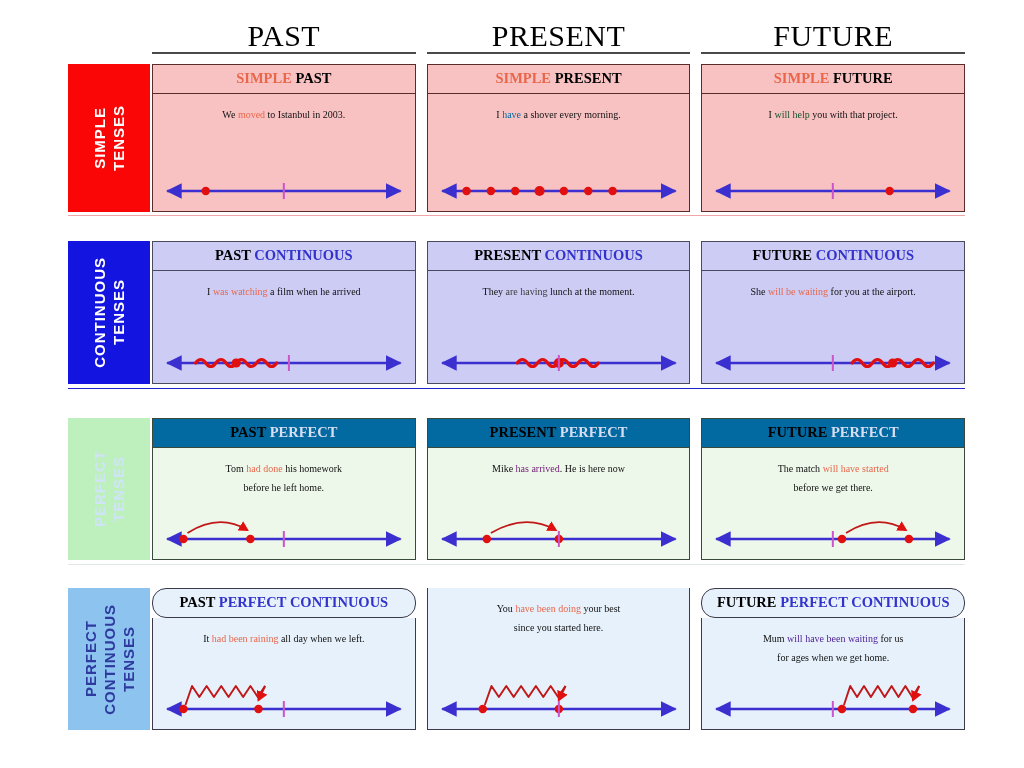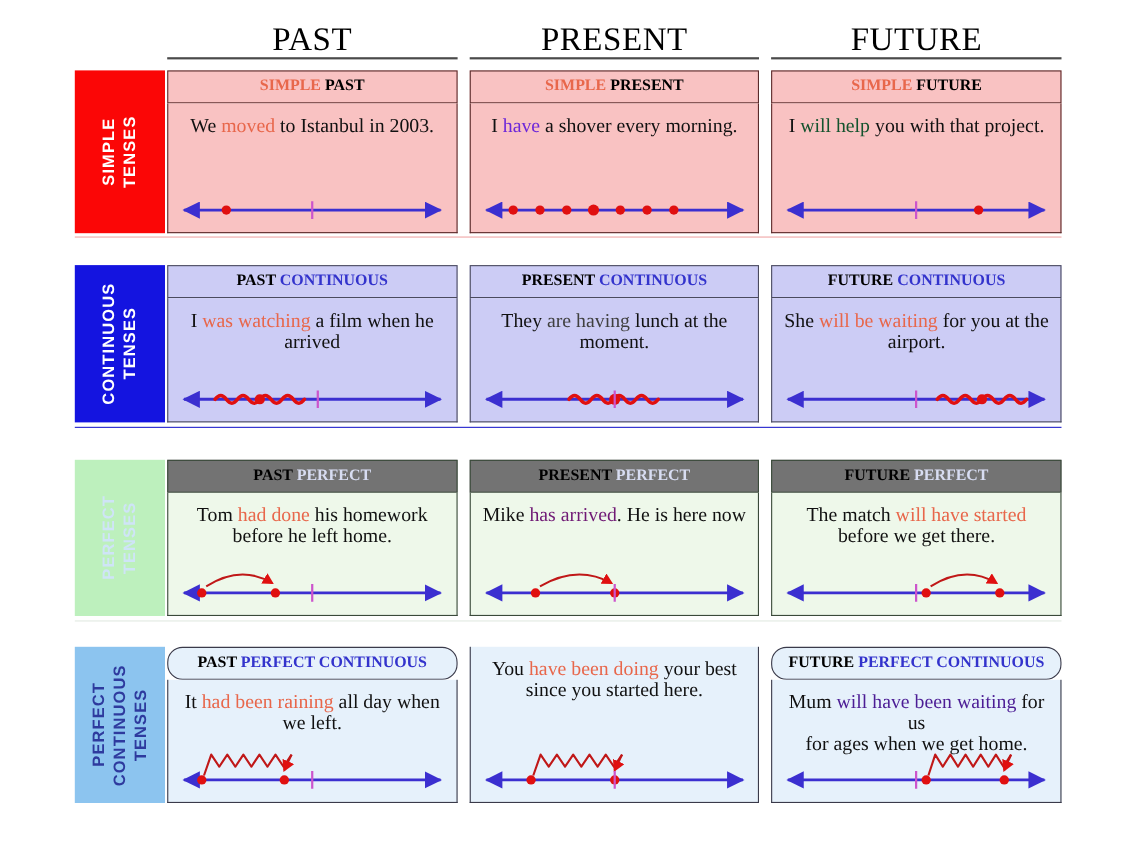--- a/index.html
+++ b/index.html
@@ -63,40 +63,40 @@
     box-sizing:border-box;
   }
   .card-body{
     border:1px solid #333;border-top:none;
     flex:1 1 auto;position:relative;box-sizing:border-box;
     padding-top:11px;
   }
   .sentence{
     text-align:center;
     font-family:"Liberation Serif", serif;
-    font-size:18px;line-height:19px;color:#111;
+    font-size:10px;line-height:19px;color:#111;
     padding:0 8px;
   }
   .tl{position:absolute;left:0;right:0;bottom:8px;height:42px;}
   .tl svg{display:block;width:100%;height:100%;}
 
   .row-sep{position:absolute;left:68px;width:897px;height:1px;}
 
   
   .r-simple .card-title{background:#f9c2c2;border-color:#5a2b2b;}
   .r-simple .card-body{background:#f9c2c2;border-color:#5a2b2b;}
   .r-simple .side{background:#fb0606;}
   .r-simple .side .vword{color:#ffffff;}
 
   .r-cont .card-title{background:#ccccf5;border-color:#4a4a5e;}
   .r-cont .card-body{background:#ccccf5;border-color:#4a4a5e;}
   .r-cont .side{background:#1414e0;}
   .r-cont .side .vword{color:#ffffff;}
 
-  .r-perf .card-title{background:#737373;border-color:#3a4a3a;}
+  .r-perf .card-title{background:#0369a1;border-color:#3a4a3a;}
   .r-perf .card-body{background:#eef8ea;border-color:#3a4a3a;}
   .r-perf .side{background:#bdf0bd;}
   .r-perf .side .vword{color:#cfe4f7;}
 
   .r-pc .card-title{background:#e6f1fb;border-color:#3a3a4a;border-radius:14px;}
   .r-pc .card-body{background:#e6f1fb;border-color:#3a3a4a;}
   .r-pc .side{background:#8cc4ef;}
   .r-pc .side .vword{color:#2e3a9e;}
 
   .hl{font-weight:normal;}
@@ -147,21 +147,21 @@
                     <line x1="14" y1="30" x2="244" y2="30" stroke="#3b2fd0" stroke-width="2.6" marker-start="url(#al)" marker-end="url(#ar)"></line>
                     <circle cx="52" cy="30" r="4.2" fill="#e01010"></circle>
                     <line x1="129" y1="22" x2="129" y2="38" stroke="#cc55cc" stroke-width="2"></line>
                   </svg>
                 </div>
               </div>
             </div>
             <div class="card">
               <div class="card-title"><span style="color: rgb(232, 103, 75);">SIMPLE</span> <span style="color: rgb(0, 0, 0);">PRESENT</span></div>
               <div class="card-body">
-                <div class="sentence"><span class="hl">I </span><span class="hl" style="color: #6d28d9; text-align: right;">have</span><span class="hl"> a shover every morning.</span></div>
+                <div class="sentence"><span class="hl">I </span><span class="hl" style="color: #0369a1; text-align: right;">have</span><span class="hl"> a shover every morning.</span></div>
                 <div class="tl">
                   <svg viewBox="0 0 258 42" preserveAspectRatio="none">
                     <defs>
                       <marker id="ar" markerWidth="7" markerHeight="7" refX="5.5" refY="3" orient="auto">
                         <path d="M0,0 L6,3 L0,6 z" fill="#3b2fd0"></path>
                       </marker>
                       <marker id="al" markerWidth="7" markerHeight="7" refX="0.5" refY="3" orient="auto">
                         <path d="M6,0 L0,3 L6,6 z" fill="#3b2fd0"></path>
                       </marker>
                       <marker id="rr" markerWidth="6" markerHeight="6" refX="4.5" refY="3" orient="auto">

